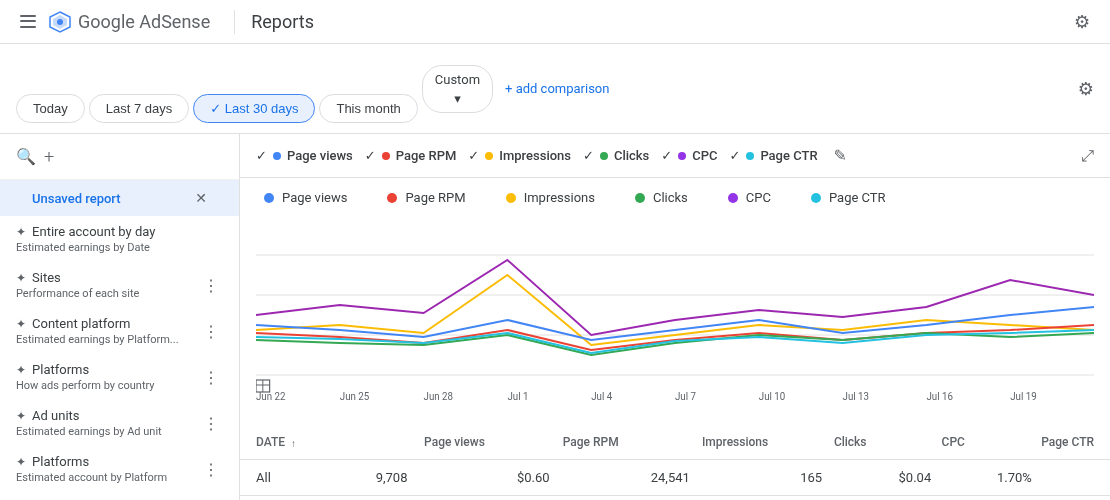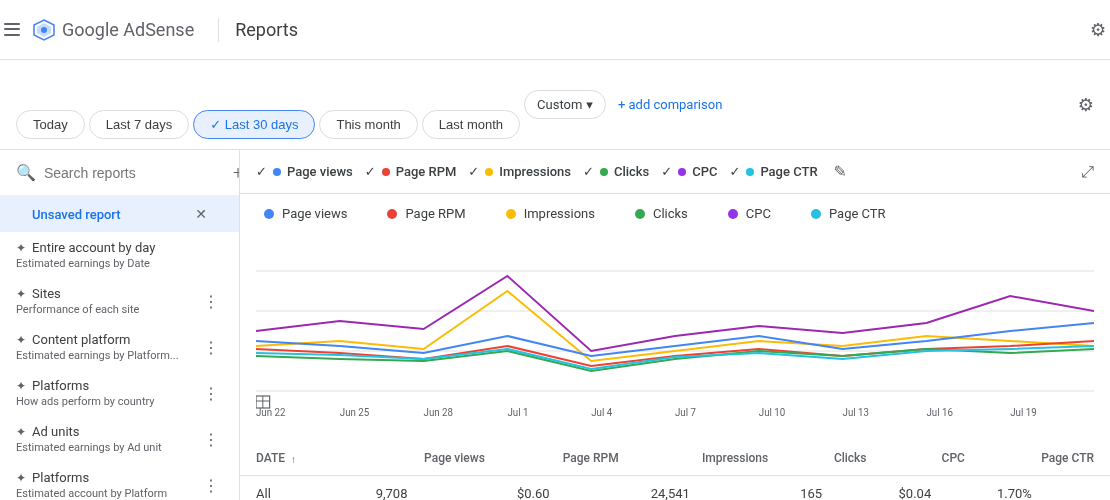--- a/index.html
+++ b/index.html
@@ -1,21 +1,21 @@
 <!DOCTYPE html>
 <html><head>
   <meta charset="utf-8">
   <style>
     * { box-sizing: border-box; margin: 0; padding: 0; }
     body { font-family: 'Roboto', Arial, sans-serif; font-size: 13px; background: #fff; color: #3c4043; width: 1110px; height: 500px; overflow: hidden; }
 
     
     .top-nav {
-      display: flex; align-items: center; height: 60px;
-      padding: 0 0; border-bottom: 1px solid #e0e0e0;
+      display: flex; align-items: center; height: 44px;
+      padding: 0 16px; border-bottom: 1px solid #e0e0e0;
       background: #fff;
     }
     .nav-hamburger { width: 24px; height: 24px; cursor: pointer; display: flex; flex-direction: column; justify-content: space-around; padding: 4px; margin-right: 8px; }
     .nav-hamburger span { display: block; height: 2px; background: #5f6368; border-radius: 1px; }
     .nav-logo { display: flex; align-items: center; gap: 6px; margin-right: 24px; }
     .logo-diamond { width: 24px; height: 24px; }
     .logo-text { font-size: 18px; color: #5f6368; font-weight: 400; }
     .nav-divider { width: 1px; height: 24px; background: #e0e0e0; margin-right: 16px; }
     .nav-title { font-size: 18px; color: #3c4043; font-weight: 400; }
     .nav-spacer { flex: 1; }
@@ -33,21 +33,21 @@
       margin-top: 40px;
     }
     .date-btn.active {
       background: #e8f0fe; border-color: #4285f4; color: #1a73e8;
       font-weight: 500;
     }
     .date-btn.active::before { content: '✓ '; }
     .date-btn-custom {
       display: flex; align-items: center; gap: 4px;
       padding: 6px 12px; border: 1px solid #dadce0; border-radius: 20px;
-      font-size: 13px; cursor: pointer; background: #fff; color: #3c4043;
+      font-size: 13px; cursor: pointer; background: #fff; color: #3c4043; flex-direction: column;
     }
     .add-comparison {
       color: #1a73e8; font-size: 13px; cursor: pointer;
       display: flex; align-items: flex-end; gap: 4px; margin-left: 8px;
     }
     .date-spacer { flex: 1; }
     .settings-icon { color: #5f6368; cursor: pointer; font-size: 18px; }
 
     
     .main-layout { display: flex; height: calc(500px - 48px - 48px); }
@@ -153,38 +153,36 @@
   <span class="nav-title">Reports</span>
   <div class="nav-spacer"></div>
   <div class="nav-settings">⚙</div>
 </div>
 
 <div class="date-bar">
   <button class="date-btn">Today</button>
   <button class="date-btn">Last 7 days</button>
   <button class="date-btn active">Last 30 days</button>
   <button class="date-btn">This month</button>
-  <button class="date-btn">Last month</button>
   <div class="date-btn-custom">
     <span>Custom</span>
     <span>▾</span>
   </div>
   <div class="add-comparison">
     <span>+ add comparison</span>
   </div>
   <div class="date-spacer"></div>
   <div class="settings-icon">⚙</div>
 </div>
 
 <div class="main-layout">
 
   <div class="sidebar">
     <div class="search-bar">
       <span class="search-icon">🔍</span>
-      <input class="search-input" type="text" placeholder="Search reports" style="">
       <span class="add-icon">+</span>
     </div>
     <div class="sidebar-item-active">
       <span class="active-label">Unsaved report</span>
       <span class="close-btn">✕</span>
     </div>
     <div class="sidebar-item">
       <div class="sidebar-item-content">
         <span class="sidebar-item-title">
           <span class="wand-icon">✦</span>

